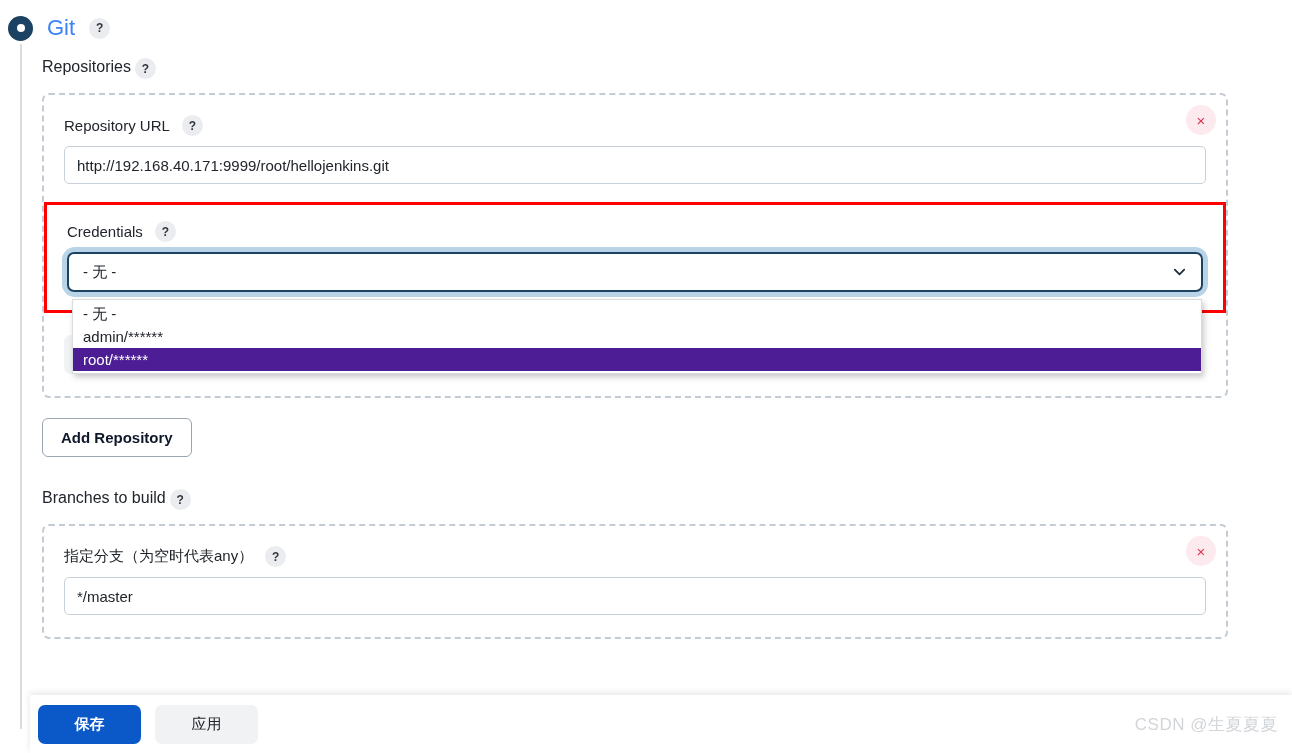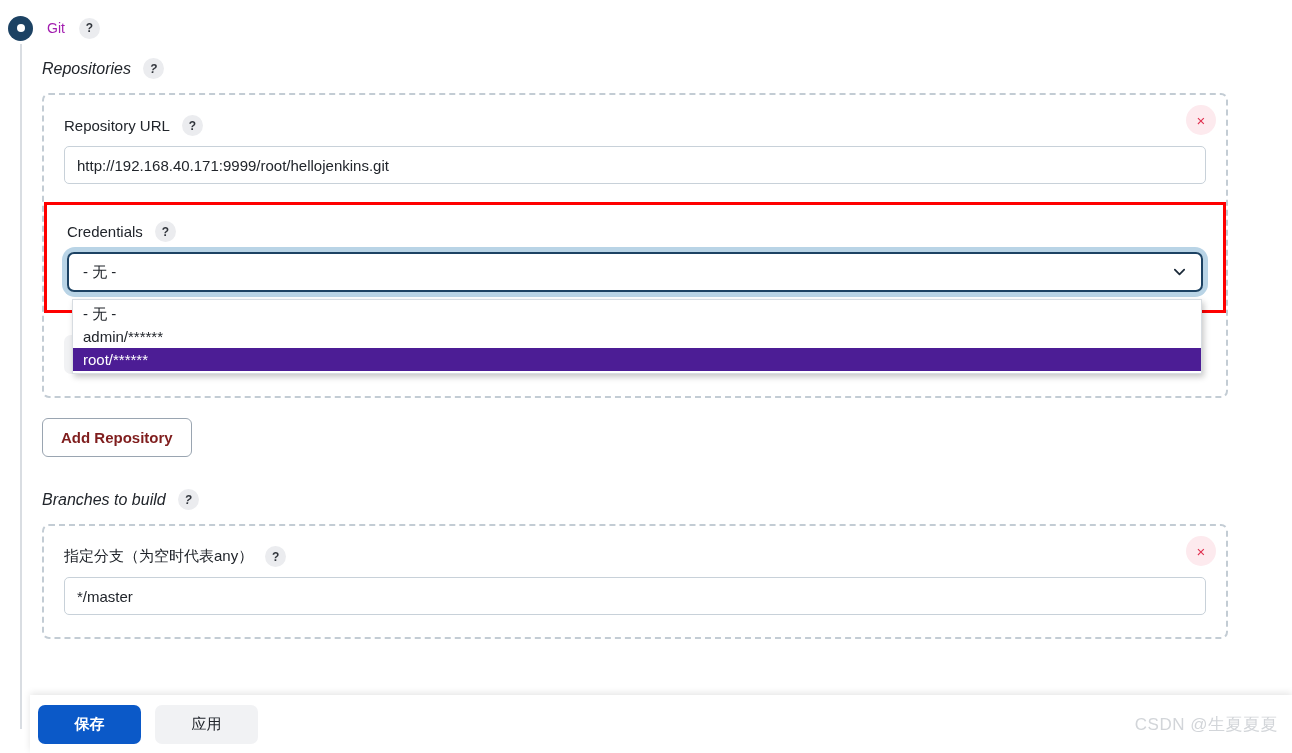--- a/index.html
+++ b/index.html
@@ -33,22 +33,22 @@
     align-items: center;
     justify-content: center;
     flex: 0 0 auto;
   }
   .radio-dot {
     width: 8px; height: 8px;
     border-radius: 50%;
     background: #ffffff;
   }
   .scm-label {
-    font-size: 14px;
-    color: #a21caf;
+    font-size: 22px;
+    color: #3b82f6;
   }
 
   
   .help {
     display: inline-flex;
     align-items: center;
     justify-content: center;
     width: 21px; height: 21px;
     border-radius: 50%;
     background: #ebecef;
@@ -70,26 +70,24 @@
   .nest::before {
     content: "";
     position: absolute;
     left: 0; top: 0; bottom: 0;
     width: 2px;
     background: #d9dde2;
   }
 
   .field-title {
     display: flex;
-    align-items: center;
-    gap: 12px;
+    gap: 4px;
     font-size: 16px;
     color: #21252b;
     margin-bottom: 14px;
-    font-style: italic;
   }
 
   
   .repeat-block {
     position: relative;
     border: 2px dashed #c3ccd4;
     border-radius: 7px;
     padding: 20px 20px 22px 20px;
     margin-right: 64px;
   }
@@ -215,21 +213,21 @@
   
   .add-btn {
     margin-top: 20px;
     background: #ffffff;
     border: 1px solid #9aa5b1;
     border-radius: 6px;
     padding: 10px 18px;
     font-family: "Liberation Sans", sans-serif;
     font-size: 15px;
     font-weight: bold;
-    color: #7f1d1d;
+    color: #0f172a;
     cursor: pointer;
   }
 
   .section-gap { height: 32px; }
 
   
   .bottom-bar {
     position: absolute;
     left: 0; right: 0; bottom: 0;
     height: 58px;

